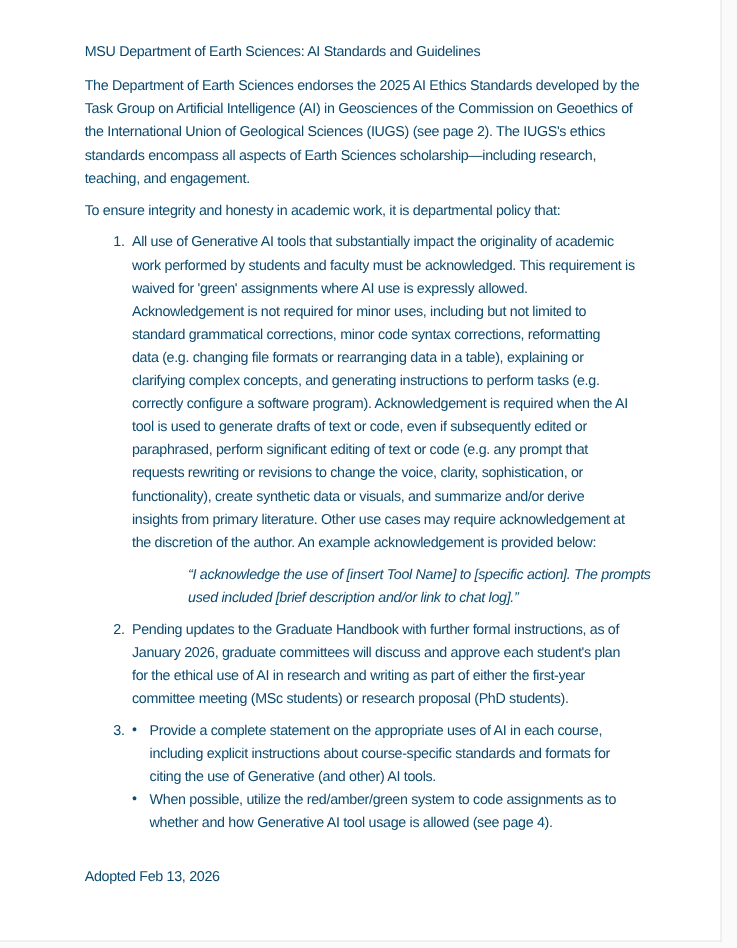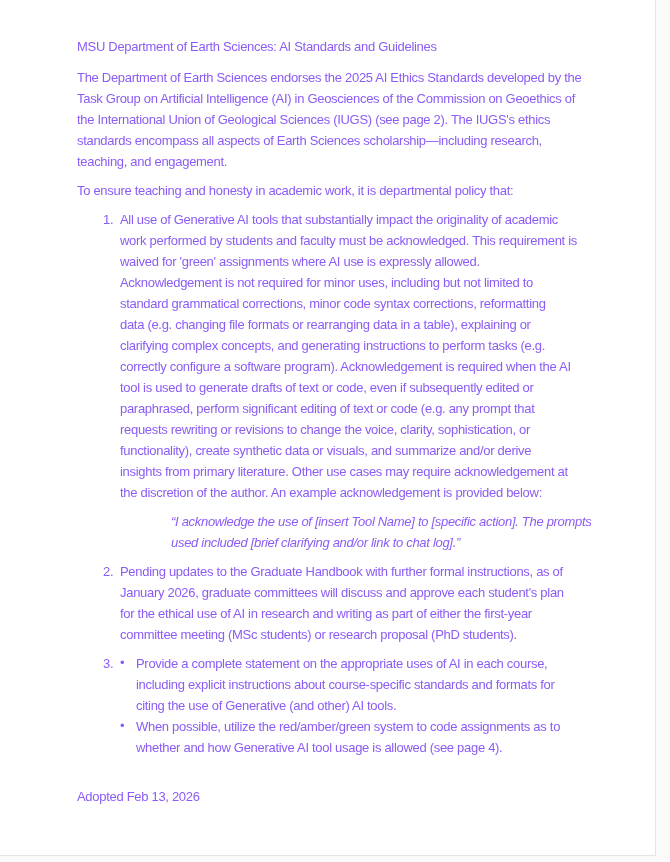--- a/index.html
+++ b/index.html
@@ -9,21 +9,21 @@
     overflow: hidden;
     font-family: "Liberation Sans", sans-serif;
   }
   .doc-page {
     position: absolute;
     left: 0; top: 0;
     width: 656px; height: 856px;
     background: #ffffff;
     border-right: 1px solid #e4e4e4;
     border-bottom: 1px solid #e4e4e4;
-    color: #8b5cf6;
+    color: #0c4a6e;
     font-size: 13px;
     line-height: 21px;
     letter-spacing: -0.3px;
     padding: 36px 25px 0 77px;
     overflow: hidden;
   }
   .txt { white-space: pre-line; }
   .page-title { margin-bottom: 10px; }
   .para { margin-bottom: 8px; }
   .policy-list { list-style: none; }
@@ -57,42 +57,42 @@
 <div class="doc-page">
 
   <div class="page-title txt">MSU Department of Earth Sciences: AI Standards and Guidelines</div>
 
   <div class="para txt">The Department of Earth Sciences endorses the 2025 AI Ethics Standards developed by the
 Task Group on Artificial Intelligence (AI) in Geosciences of the Commission on Geoethics of
 the International Union of Geological Sciences (IUGS) (see page 2). The IUGS's ethics
 standards encompass all aspects of Earth Sciences scholarship—including research,
 teaching, and engagement.</div>
 
-  <div class="para txt">To ensure teaching and honesty in academic work, it is departmental policy that:</div>
+  <div class="para txt">To ensure integrity and honesty in academic work, it is departmental policy that:</div>
 
   <ol class="policy-list">
 
     <li class="policy-item">
       <span class="list-number">1.</span>
       <div class="txt">All use of Generative AI tools that substantially impact the originality of academic
 work performed by students and faculty must be acknowledged. This requirement is
 waived for 'green' assignments where AI use is expressly allowed.
 Acknowledgement is not required for minor uses, including but not limited to
 standard grammatical corrections, minor code syntax corrections, reformatting
 data (e.g. changing file formats or rearranging data in a table), explaining or
 clarifying complex concepts, and generating instructions to perform tasks (e.g.
 correctly configure a software program). Acknowledgement is required when the AI
 tool is used to generate drafts of text or code, even if subsequently edited or
 paraphrased, perform significant editing of text or code (e.g. any prompt that
 requests rewriting or revisions to change the voice, clarity, sophistication, or
 functionality), create synthetic data or visuals, and summarize and/or derive
 insights from primary literature. Other use cases may require acknowledgement at
 the discretion of the author. An example acknowledgement is provided below:</div>
       <div class="example-quote txt">“I acknowledge the use of [insert Tool Name] to [specific action]. The prompts
-used included [brief clarifying and/or link to chat log].”</div>
+used included [brief description and/or link to chat log].”</div>
     </li>
 
     <li class="policy-item">
       <span class="list-number">2.</span>
       <div class="txt">Pending updates to the Graduate Handbook with further formal instructions, as of
 January 2026, graduate committees will discuss and approve each student's plan
 for the ethical use of AI in research and writing as part of either the first-year
 committee meeting (MSc students) or research proposal (PhD students).</div>
     </li>
 

